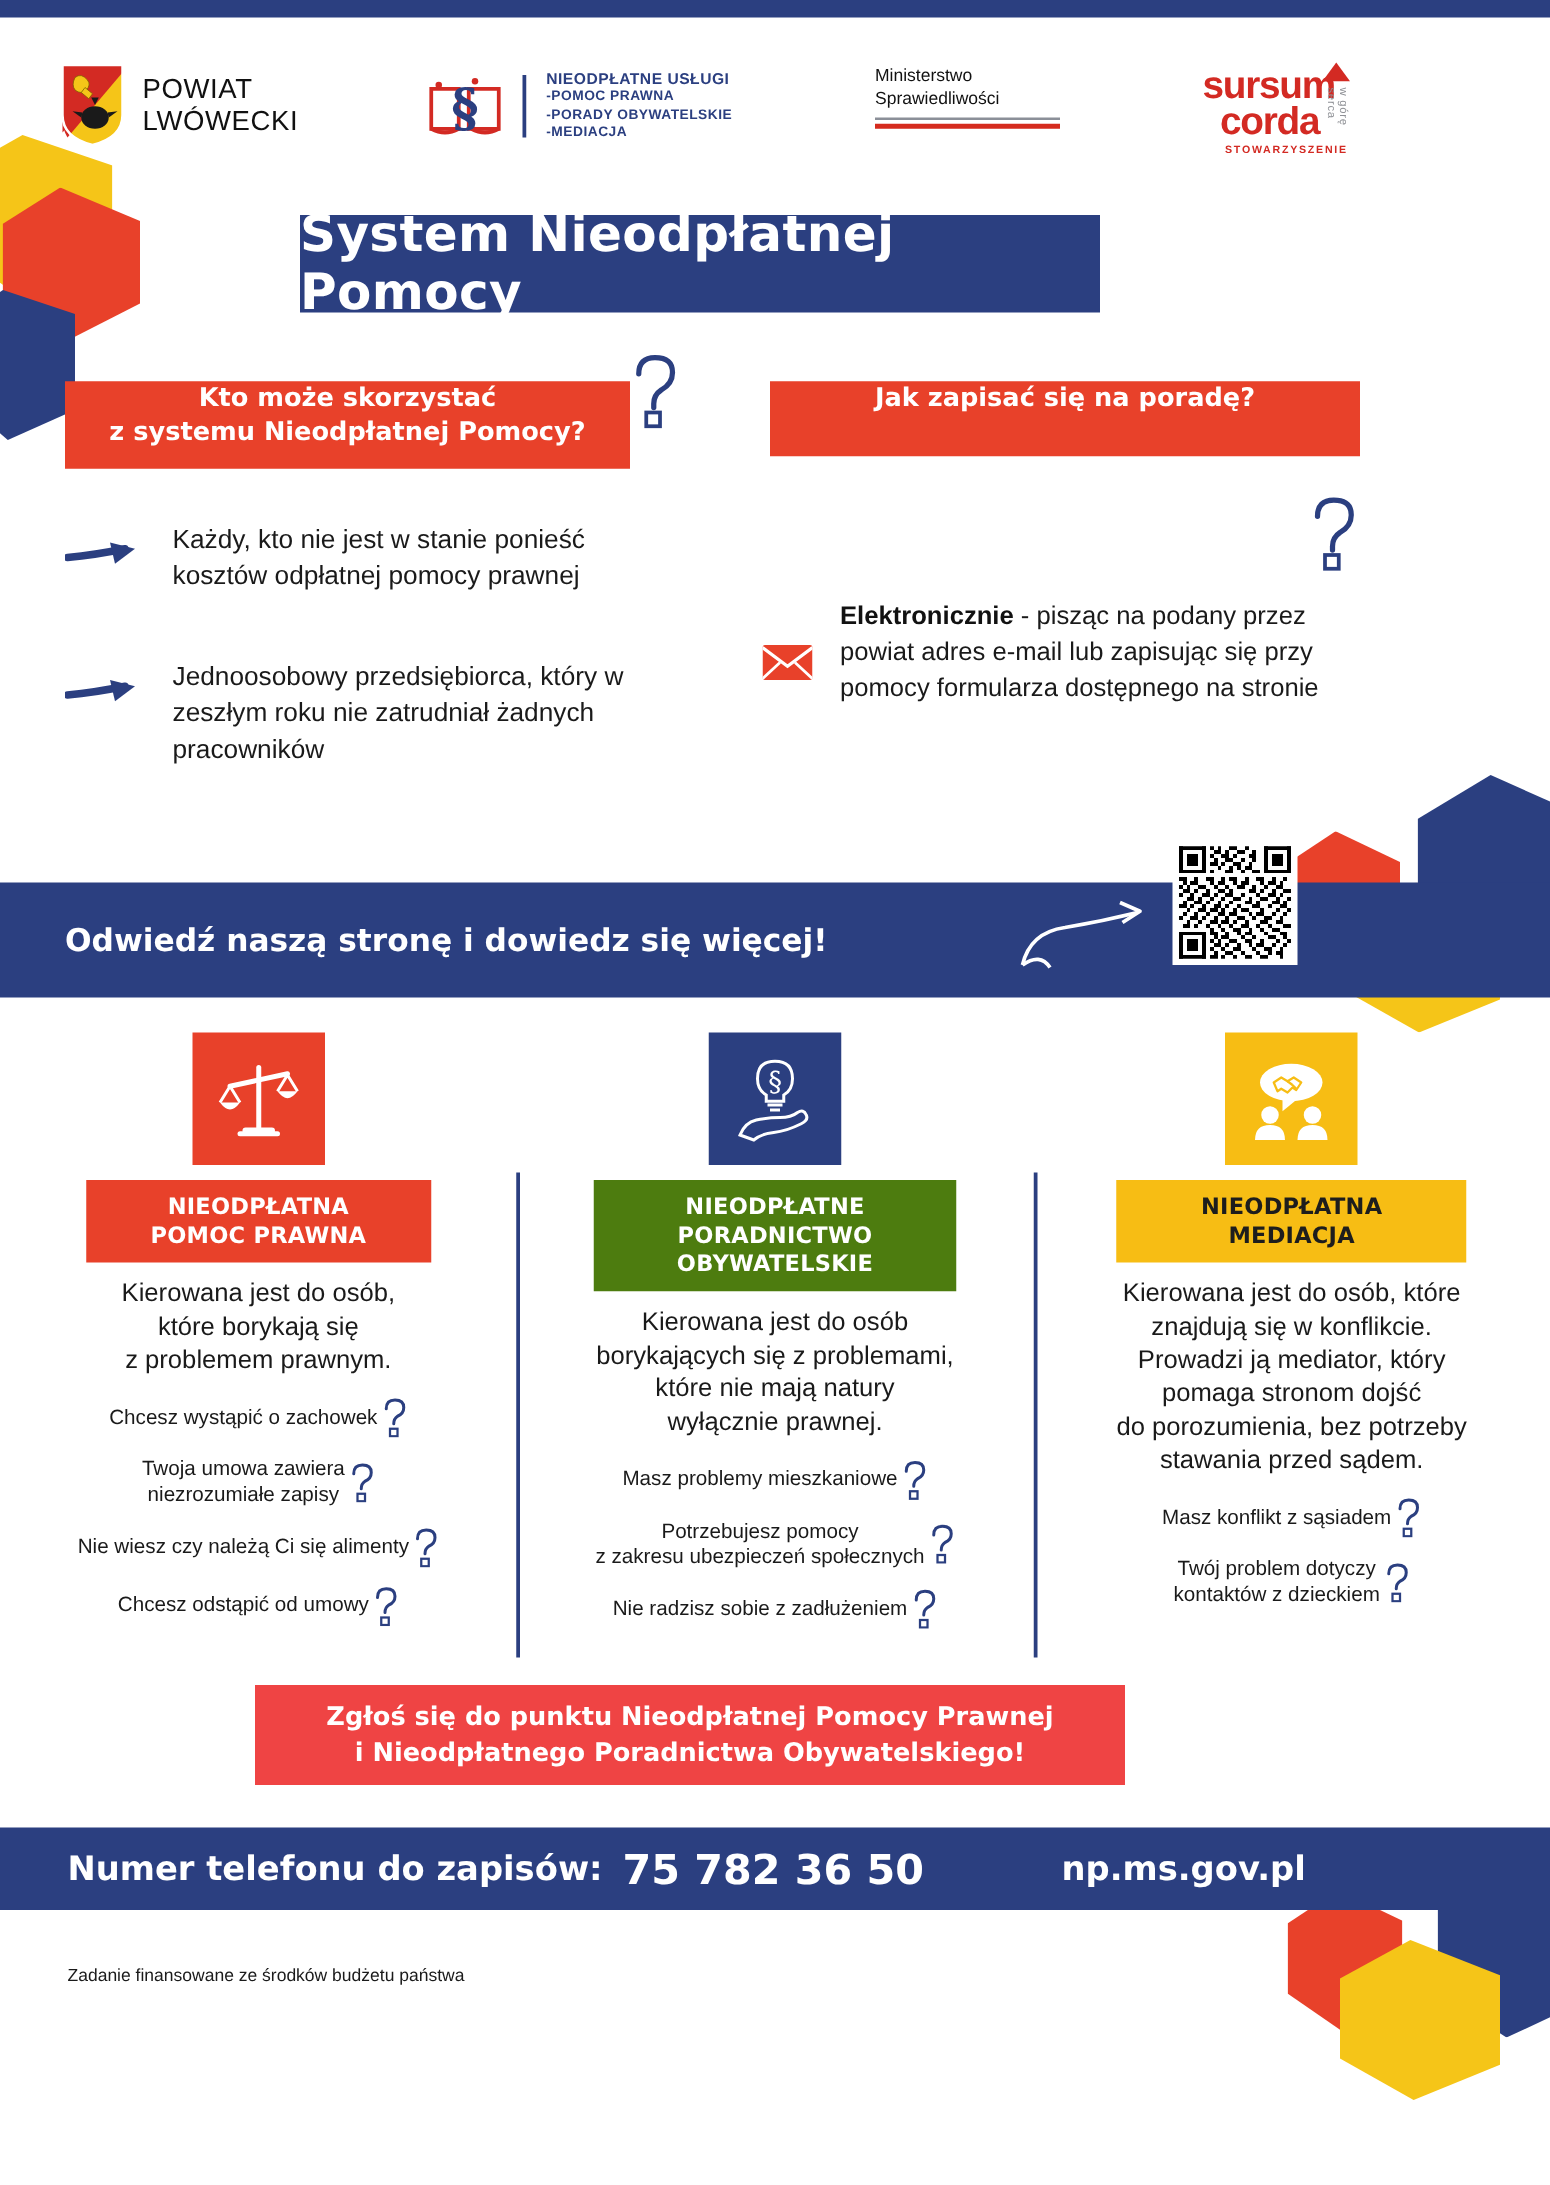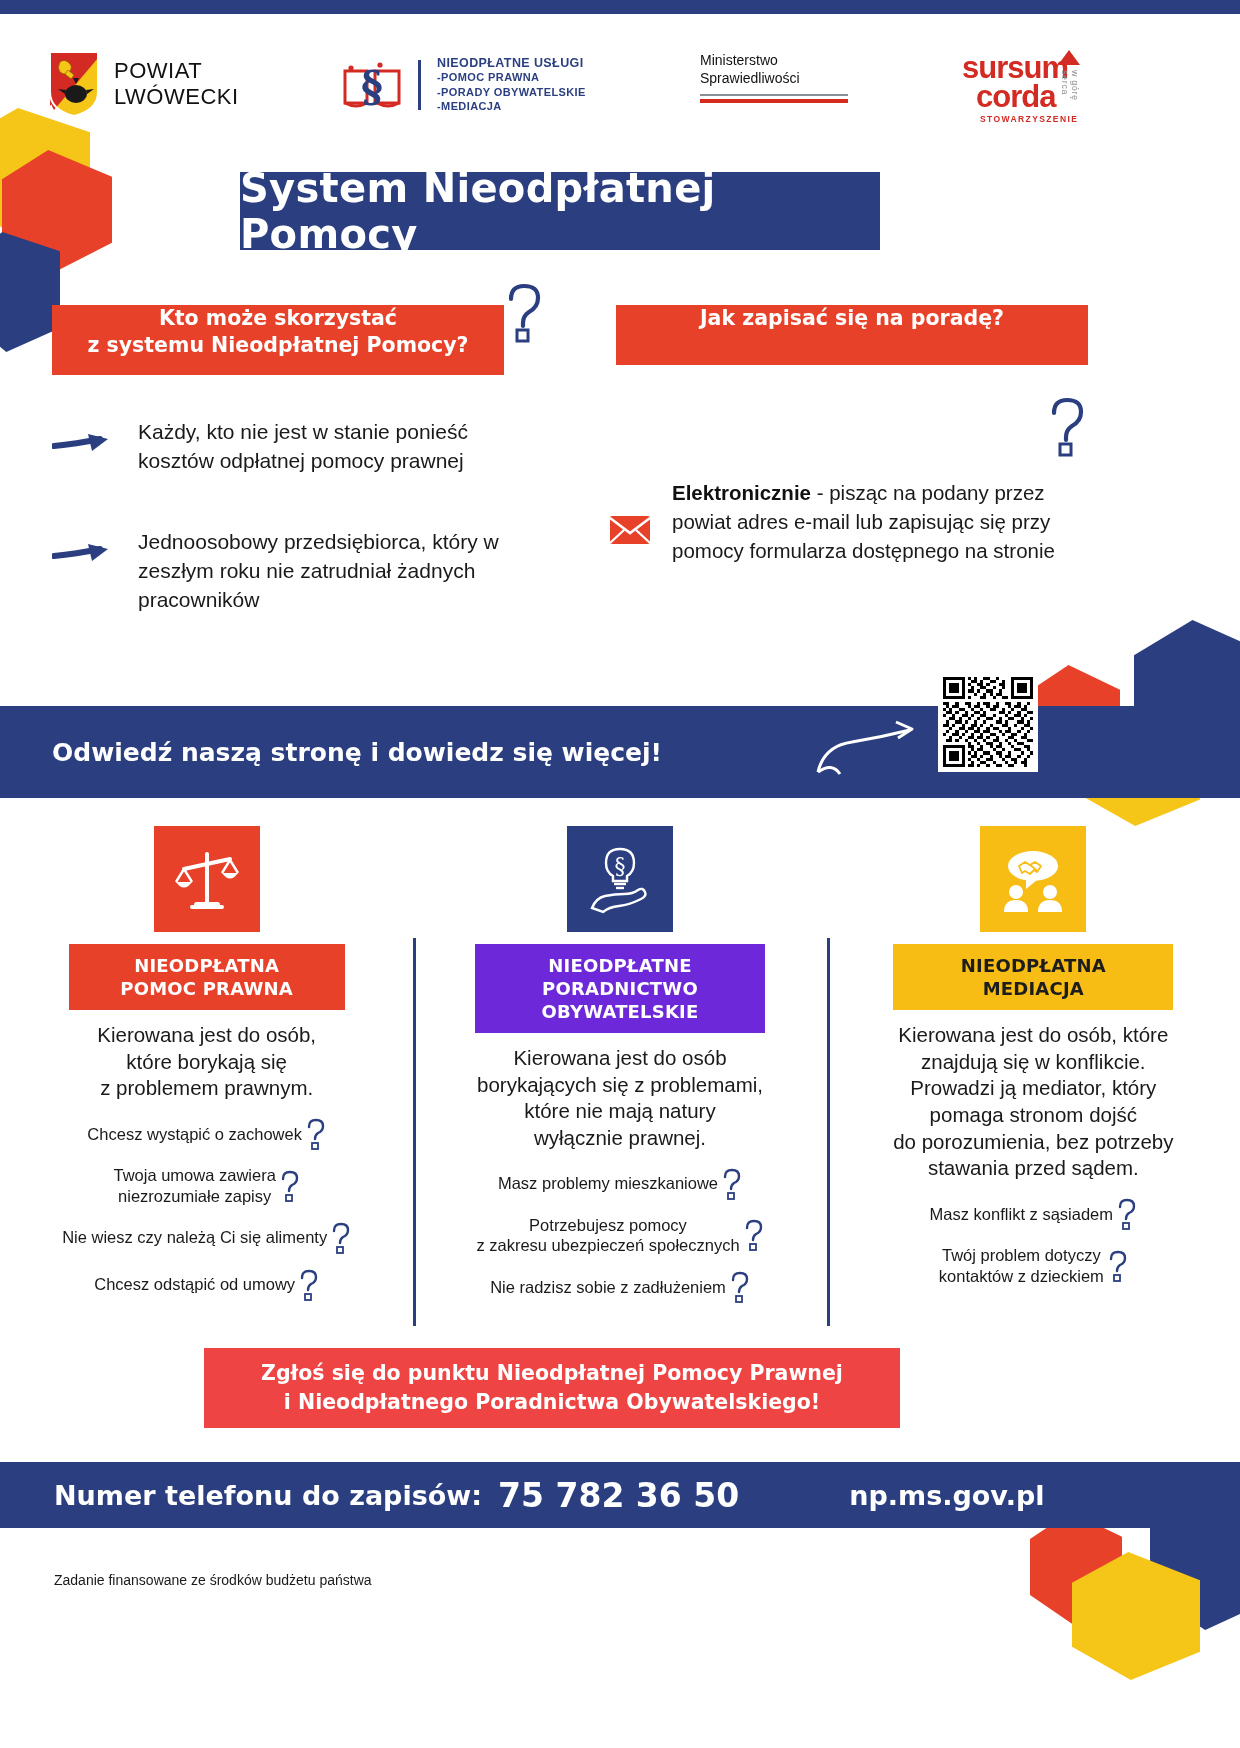--- a/index.html
+++ b/index.html
@@ -149,21 +149,21 @@
   }
   .card-icon { width:106px; height:106px; display:flex; align-items:center; justify-content:center; }
   .icon-red { background:#e8412a; }
   .icon-blue { background:#2b3f80; }
   .icon-yellow { background:#f7bd14; }
 
   .card-label { margin-top:12px; width:276px; padding:10px 6px; text-align:center; }
   .card2 .card-label { width:290px; }
   .card3 .card-label { width:280px; }
   .label-red { background:#e8412a; }
-  .label-blue { background:#6d28d9; }
+  .label-blue { background:#4d7c0f; }
   .label-yellow { background:#f7bd14; }
   .card-label span { font-weight:bold; font-size:18px; line-height:1.28; display:block;
                      letter-spacing:.2px; font-family:"DejaVu Sans", sans-serif; }
   .label-red span, .label-blue span { color:#fff; }
   .label-yellow span { color:#1d1d1d; }
 
   .card-desc { margin-top:12px; text-align:center; font-size:20.5px; line-height:1.3; color:#1a1a1a;
                max-width:330px; }
   .card-q-list { margin-top:16px; width:100%; display:flex; flex-direction:column; align-items:center; gap:15px; }
   .card-q {

